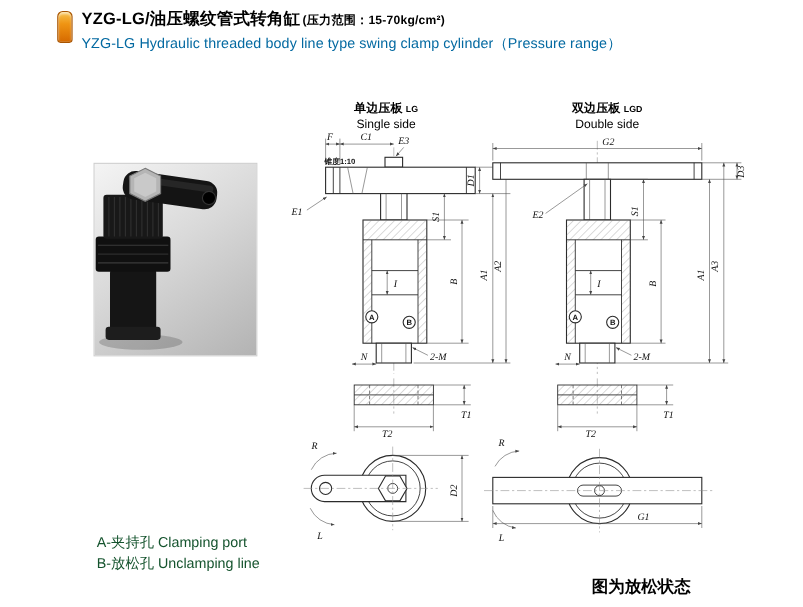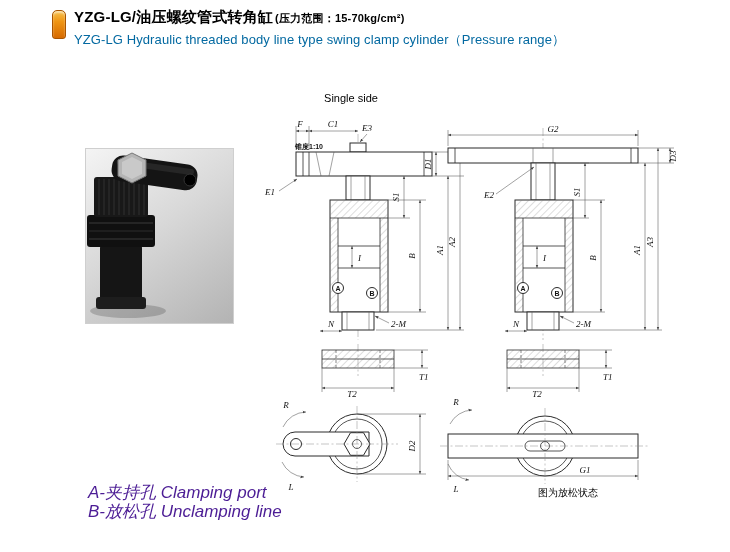--- a/index.html
+++ b/index.html
@@ -35,22 +35,22 @@
   .tn{stroke:#555;stroke-width:0.55;fill:none;}
   .dim{stroke:#555;stroke-width:0.55;fill:none;}
   .cl{stroke:#888;stroke-width:0.5;stroke-dasharray:8 2.5 2 2.5;fill:none;}
   .hole{stroke:#555;stroke-width:0.7;stroke-dasharray:3 2;}
   text.dl{font-family:"Liberation Serif",serif;font-style:italic;font-size:9px;fill:#111;}
   text.mid{text-anchor:middle;}
   text.pl{font-family:"Liberation Sans",sans-serif;font-weight:bold;font-size:7px;fill:#111;text-anchor:middle;}
   text.tp{font-family:"Liberation Sans",sans-serif;font-weight:bold;font-size:7px;fill:#111;}
 
   
-  .foot-left{position:absolute;left:88px;top:483px;font-size:17px;color:#4c1d95;line-height:19px;font-style:italic;}
-  .foot-right{position:absolute;left:538px;top:486px;font-size:10px;font-weight:400;color:#000;}
+  .foot-left{position:absolute;left:88px;top:483px;font-size:13px;color:#14532d;line-height:19px;}
+  .foot-right{position:absolute;left:538px;top:524px;font-size:15px;font-weight:700;color:#000;}
 </style>
 </head>
 <body>
 
 <div class="page">
 
   <div class="hdr">
     <div class="bullet"></div>
     <div class="titles">
       <div class="t1">
@@ -86,21 +86,26 @@
         <rect x="26" y="6" width="86" height="26" rx="11" fill="#141414"></rect>
         <rect x="30" y="10" width="78" height="6" rx="3" fill="#262626"></rect>
       </g>
       <circle cx="104" cy="31" r="6" fill="#000" stroke="#333"></circle>
       <polygon points="46,4 60,11 60,27 46,34 32,27 32,11" fill="#b5b5b5" stroke="#777"></polygon>
       <polygon points="46,8 56,13 56,25 46,30 36,25 36,13" fill="#d8d8d8" opacity="0.55"></polygon>
     </svg>
   </div>
 
   <div class="dwg-title" style="left:286px;top:91px;">
+    <div class="l1"><span>单边压板</span> <span class="code">LG</span></div>
     <div class="l2">Single side</div>
+  </div>
+  <div class="dwg-title" style="left:487px;top:91px;">
+    <div class="l1"><span>双边压板</span> <span class="code">LGD</span></div>
+    <div class="l2">Double side</div>
   </div>
 
   <svg class="drawings" viewBox="0 0 730 552">
     <defs>
       <marker id="ar" viewBox="0 0 10 10" refX="9" refY="5" markerWidth="7" markerHeight="7" orient="auto-start-reverse">
         <path d="M0,1.5 L9,5 L0,8.5 z" fill="#444"></path>
       </marker>
       <pattern id="hatch" patternUnits="userSpaceOnUse" width="5" height="5" patternTransform="rotate(45)">
         <line x1="0" y1="0" x2="0" y2="5" stroke="#777" stroke-width="0.5"></line>
       </pattern>

